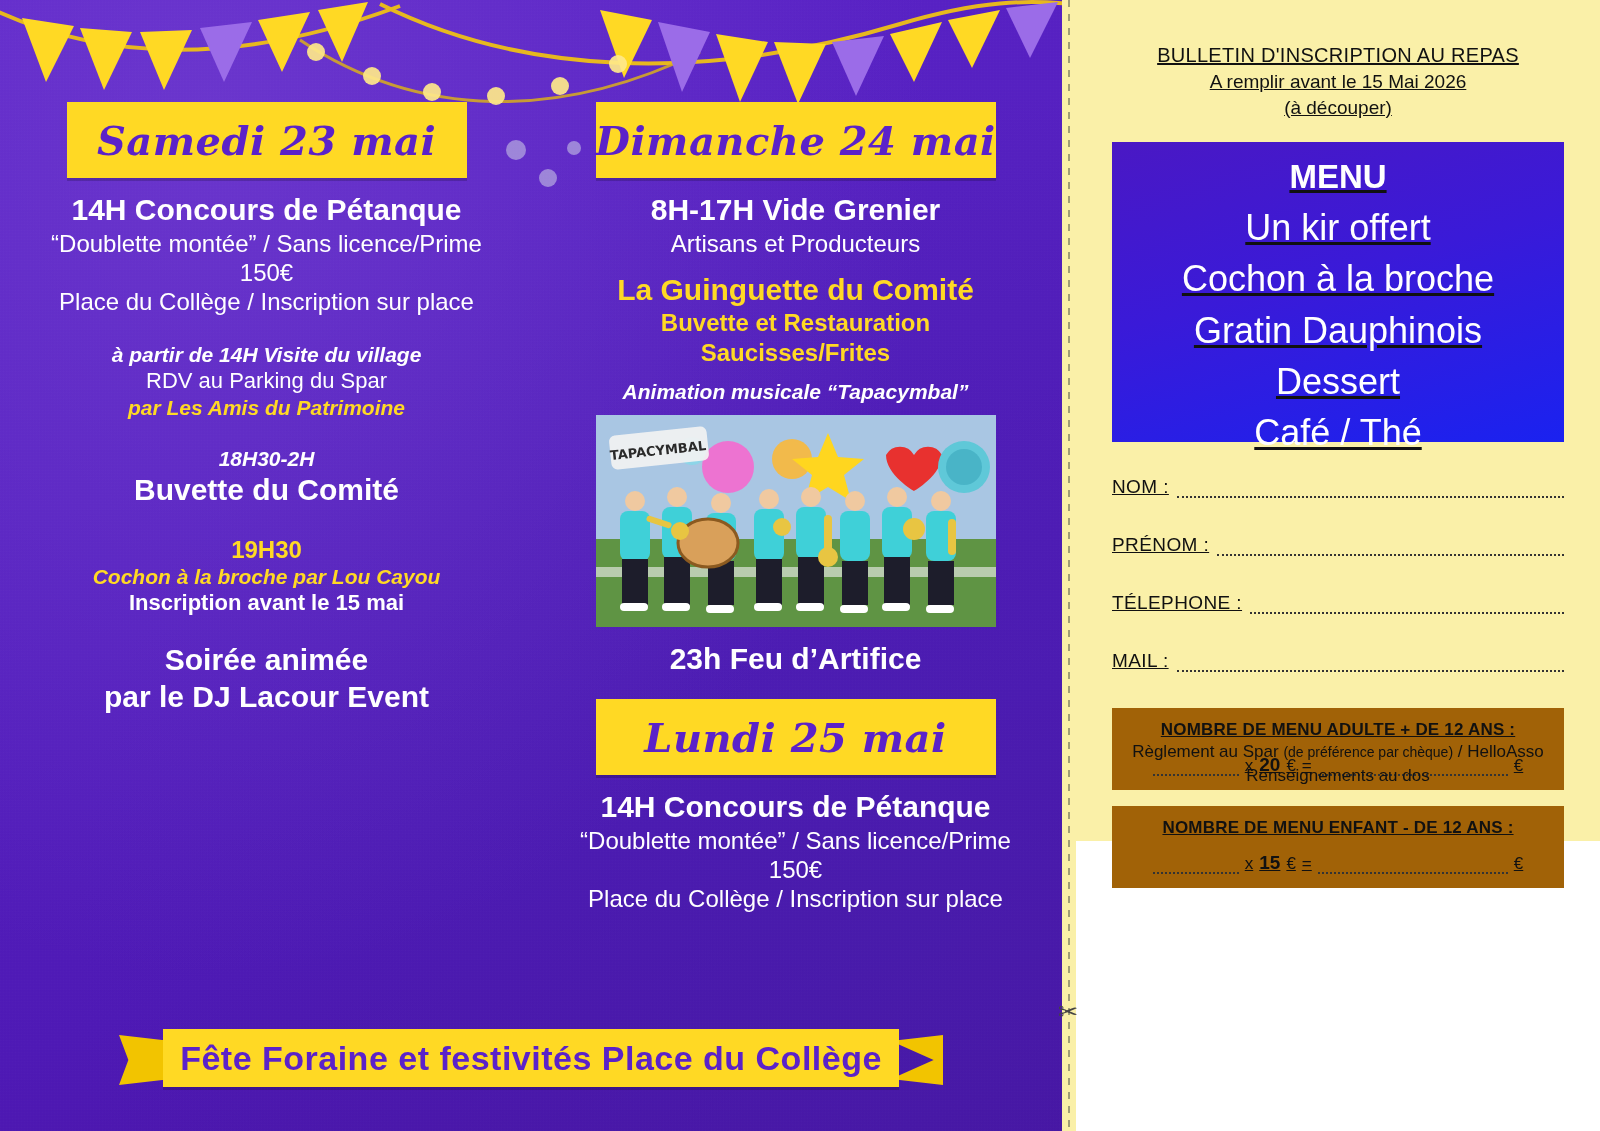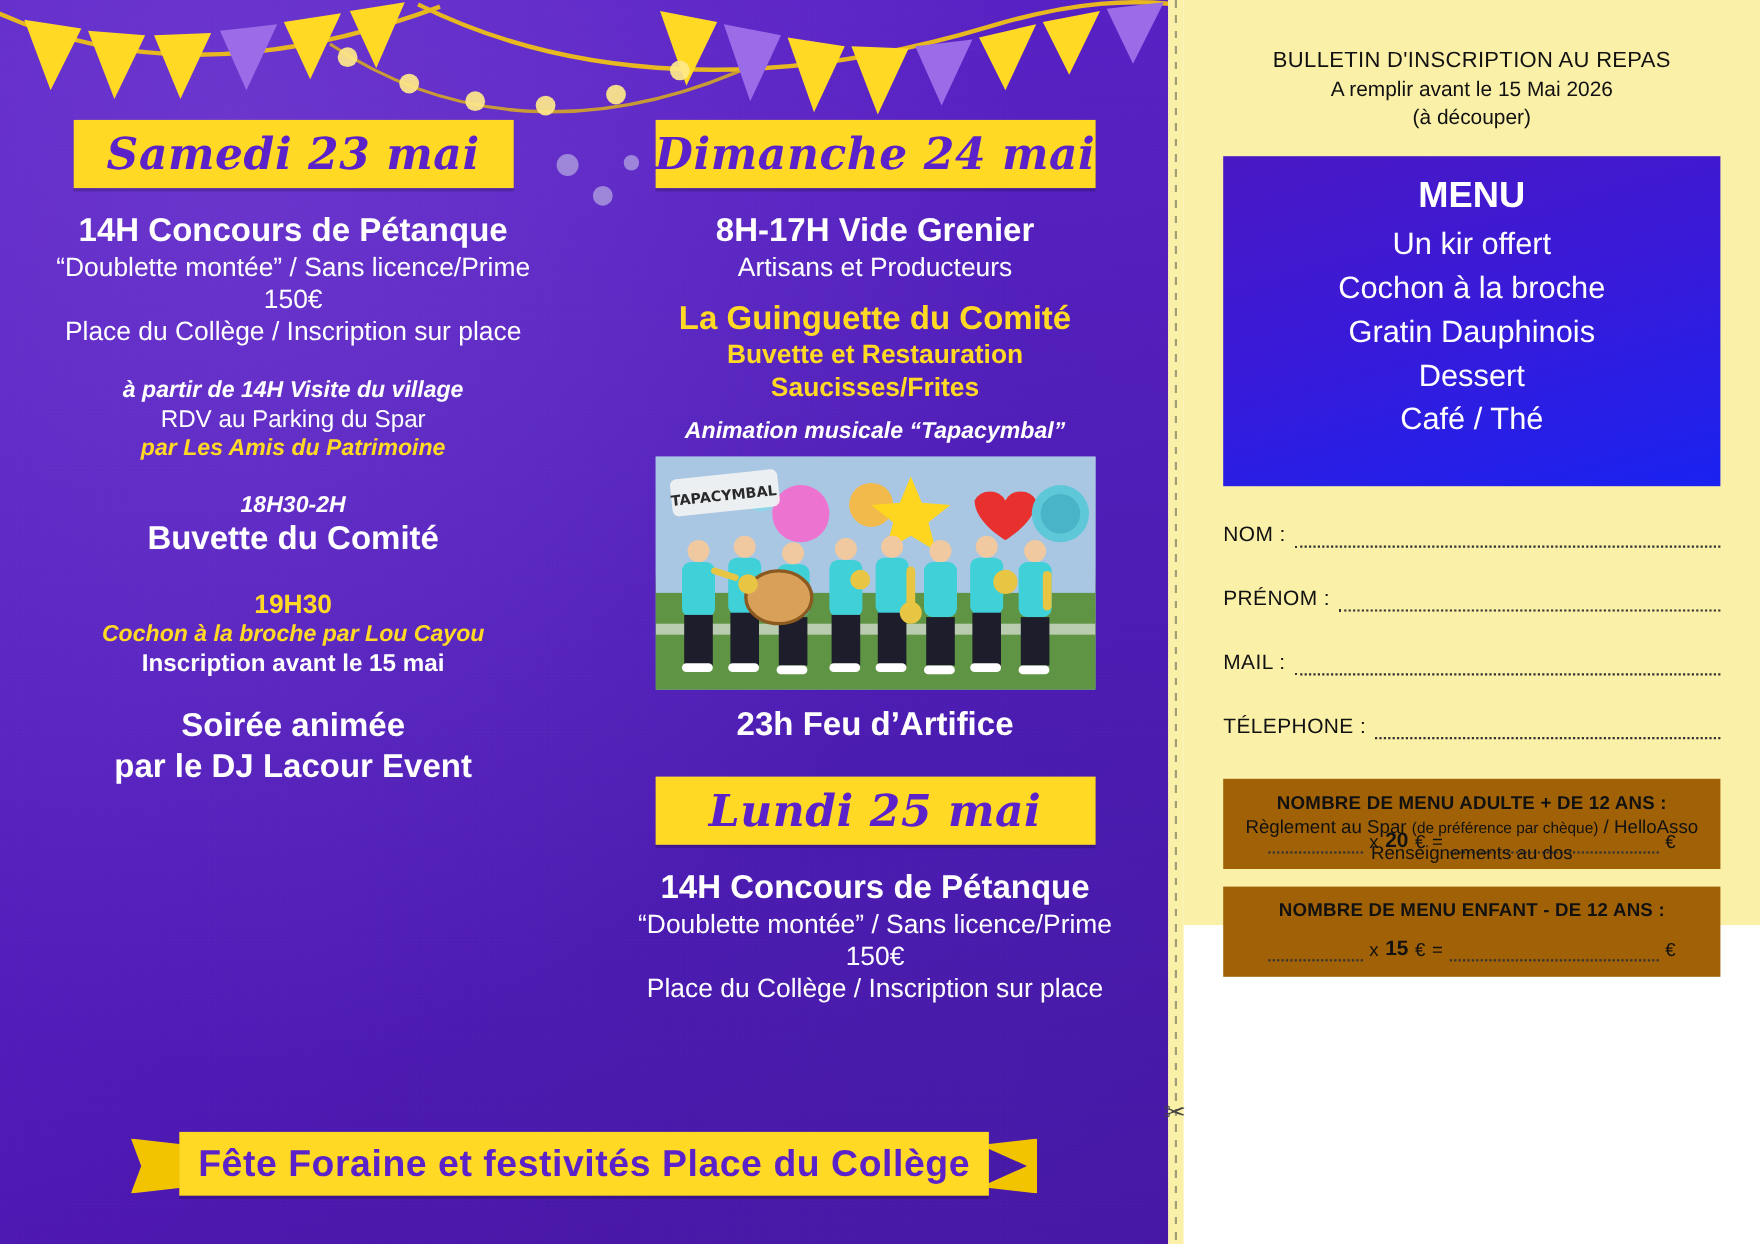--- a/index.html
+++ b/index.html
@@ -60,21 +60,21 @@
     position: relative;
     height: 72px;
     margin: 0 auto 16px auto;
     display: flex;
     align-items: center;
     justify-content: center;
   }
   .ribbon .rib-body {
     position: relative;
     background: #ffd924;
-    height: 62px;
+    height: 76px;
     width: 400px;
     display: flex;
     align-items: center;
     justify-content: center;
     box-shadow: 0 3px 0 rgba(0,0,0,0.18);
   }
   .ribbon .rib-body::before,
   .ribbon .rib-body::after {
     content: "";
     position: absolute;
@@ -160,37 +160,38 @@
 
   
   .right-panel {
     width: 524px;
     height: 841px;
     background: #faf0a8;
     box-sizing: border-box;
     padding: 42px 36px 12px 36px;
     position: relative;
     color: #111;
+    text-decoration: underline;
   }
   .form-head { text-align: center; line-height: 1.35; }
   .form-head .l1 { font-size: 20px; letter-spacing: 0.3px; }
   .form-head .l2 { font-size: 19px; }
   .form-head .l3 { font-size: 19px; }
 
   .menu-box {
     margin-top: 22px;
     height: 300px;
     background: linear-gradient(165deg, #4a18c4 0%, #3a1ad8 45%, #1a22f0 100%);
     color: #fff;
     text-align: center;
     padding: 16px 10px;
     box-sizing: border-box;
   }
   .menu-box .menu-title { font-size: 33px; font-weight: bold; margin-bottom: 6px; }
-  .menu-box .menu-item { font-size: 28px; line-height: 1.42; }
+  .menu-box .menu-item { font-size: 36px; line-height: 1.42; }
 
   .fields { margin-top: 34px; }
   .field-row {
     display: flex;
     align-items: flex-end;
     font-size: 19px;
     margin-bottom: 36px;
     letter-spacing: 0.4px;
   }
   .field-label { white-space: nowrap; padding-right: 8px; }
@@ -458,25 +459,25 @@
     <div class="fields">
       <div class="field-row">
         <span class="field-label">NOM :</span>
         <span class="dots"></span>
       </div>
       <div class="field-row">
         <span class="field-label">PRÉNOM :</span>
         <span class="dots"></span>
       </div>
       <div class="field-row">
+        <span class="field-label">TÉLEPHONE :</span>
+        <span class="dots"></span>
+      </div>
+      <div class="field-row">
         <span class="field-label">MAIL :</span>
-        <span class="dots"></span>
-      </div>
-      <div class="field-row">
-        <span class="field-label">TÉLEPHONE :</span>
         <span class="dots"></span>
       </div>
     </div>
 
     <div class="count-box">
       <div class="cb-title">NOMBRE DE MENU ADULTE + DE 12 ANS :</div>
       <div class="cb-line">
         <span class="cb-dots-s"></span>
         <span>x</span>
         <span class="cb-strong">20</span>

